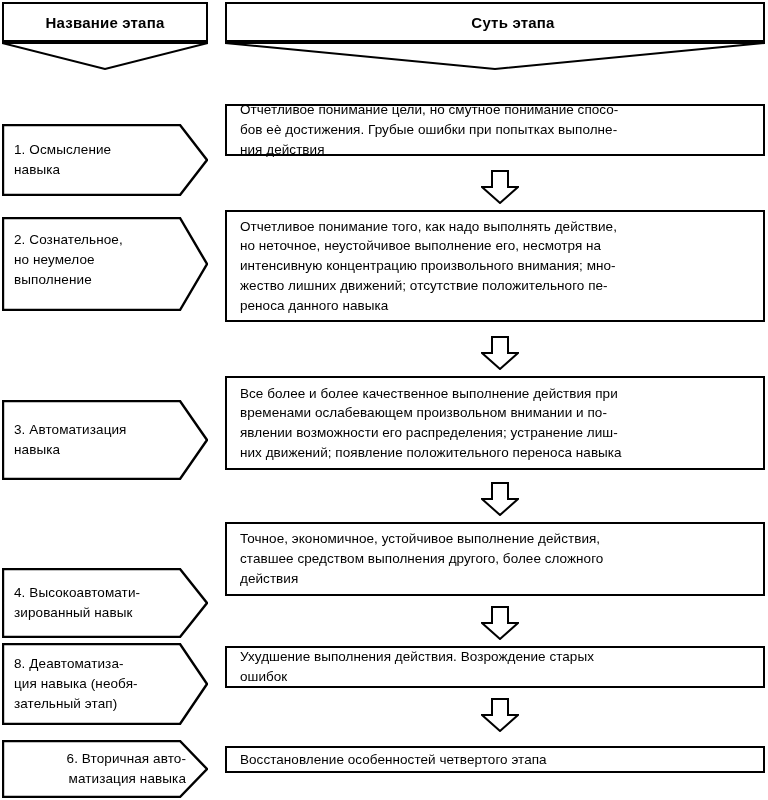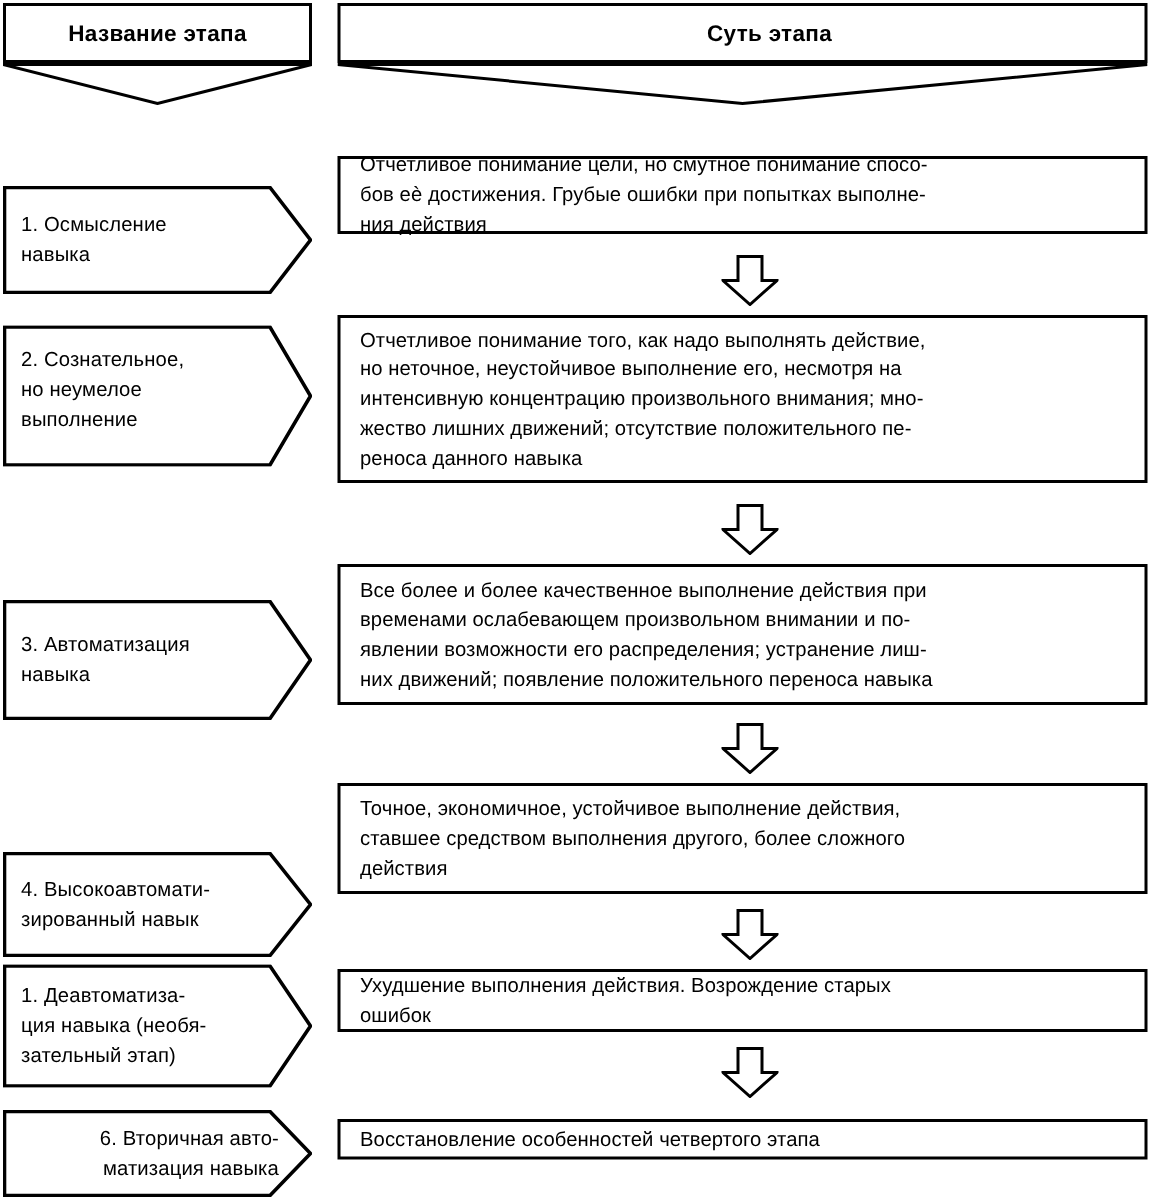--- a/index.html
+++ b/index.html
@@ -221,21 +221,21 @@
     <svg width="38" height="34" viewBox="0 0 38 34">
       <polygon points="11,1 27,1 27,17 37,17 19,33 1,17 11,17" fill="#ffffff" stroke="#000000" stroke-width="2" stroke-linejoin="miter"></polygon>
     </svg>
   </div>
 
   <div class="row" style="top:643px;height:86px;">
     <div class="stage-shape" style="top:0;width:206px;height:82px;">
       <svg width="206" height="82" viewBox="0 0 206 82">
         <polygon points="1,1 178,1 205,41 178,81 1,81" fill="#ffffff" stroke="#000000" stroke-width="2.4" stroke-linejoin="miter"></polygon>
       </svg>
-      <div class="stage-label">1. Деавтоматиза-
+      <div class="stage-label">8. Деавтоматиза-
 ция навыка (необя-
 зательный этап)</div>
     </div>
     <div class="desc-box" style="top:3px;height:42px;">
       <div class="desc-text">Ухудшение выполнения действия. Возрождение старых
 ошибок</div>
     </div>
   </div>
 
   <div class="connector" style="top:698px;">

